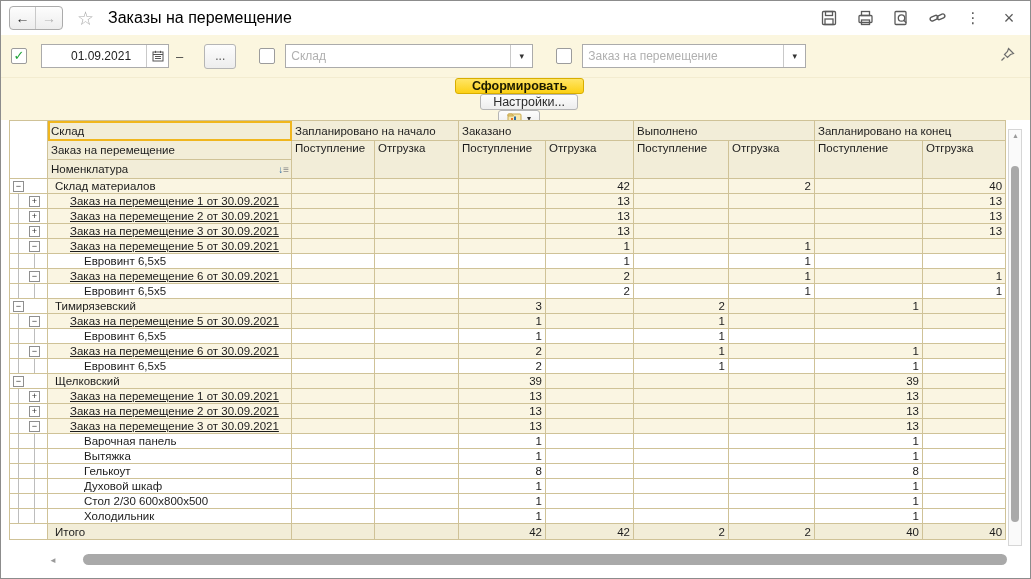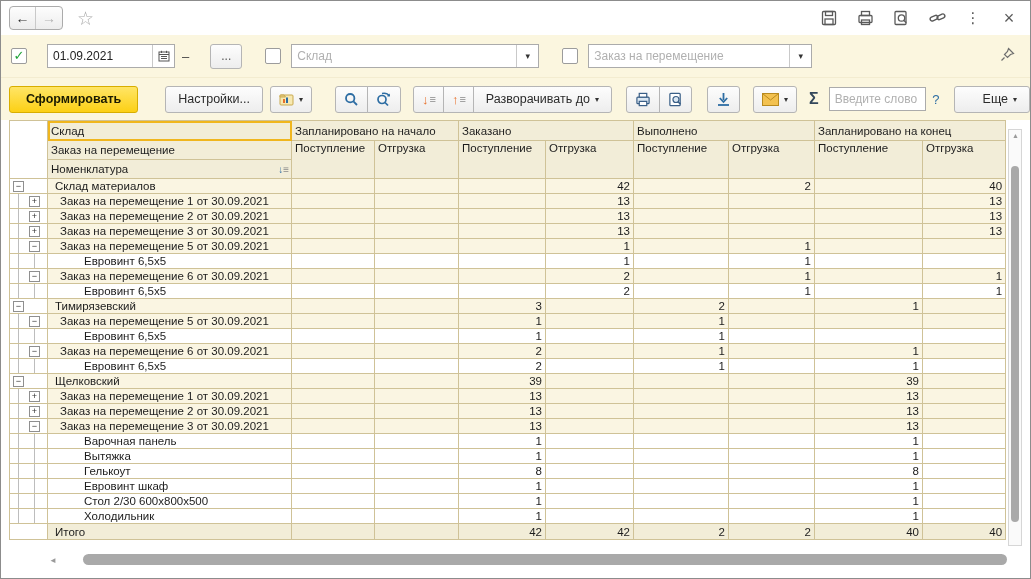--- a/index.html
+++ b/index.html
@@ -23,21 +23,21 @@
   .tbi { width:18px; height:18px; display:flex; align-items:center; justify-content:center;
          color:#5a5a5a; cursor:pointer; }
   .tbi svg { display:block; }
   .dots { font-size:15px; color:#5a5a5a; letter-spacing:0; }
   .closex { font-size:18px; color:#5a5a5a; }
 
   
   .filterbar { position:absolute; top:34px; left:0; right:0; height:43px; background:#fbf6df;
                display:flex; align-items:center; border-bottom:1px solid #f3ecd0; }
   .toolbar   { position:absolute; top:77px; left:0; right:0; height:42px; background:#fbf6df;
-               display:flex; align-items:center; }
+               display:flex; align-items:center;flex-direction:column; }
 
   .cbx { width:16px; height:16px; background:#fff; border:1px solid #9c9c9c; border-radius:2px;
          display:inline-flex; align-items:center; justify-content:center; cursor:pointer; flex:none; }
   .cbx .mark { color:#1fa337; font-weight:bold; font-size:13px; line-height:1; margin-top:-2px; }
 
   .field { display:inline-flex; height:24px; border:1px solid #ababab; background:#fff;
            align-items:stretch; }
   .field input { border:none; outline:none; font:12px "Liberation Sans",sans-serif; color:#222;
                  padding:0 5px; width:100%; background:transparent; }
   .field input::placeholder { color:#b0b0b0; }
@@ -85,21 +85,21 @@
   .hnom { display:flex; justify-content:space-between; align-items:center; border:none !important;
           height:100%; }
   td.hnomwrap { padding:0 3px;margin-left:12px; }
   .sorticon { font-size:10px; color:#2d6da3; }
   .sorticon .lines { color:#8a8a8a; letter-spacing:-1px; }
   tr.grp td { background:#faf5e2; }
   tr.white td { background:#fff; }
   tr.total td { background:#f2edd8; height:16px; }
   td.num { text-align:right; }
   td.name.ind1 { padding-left:7px; }
-  td.name.ind2 { padding-left:12px; }
+  td.name.ind2 { padding-left:22px;text-decoration:underline; }
   td.name.ind3 { padding-left:36px; }
   .exp { position:absolute; top:2px; width:11px; height:11px; background:#fff;
          border:1px solid #8f8f8f; font-size:9px; line-height:9px; text-align:center;
          color:#333; cursor:pointer; }
   td.gut.l1::before { content:""; position:absolute; left:8px; top:0; bottom:0;
                       width:1px; background:#bdbdbd; }
   td.gut.l2::after  { content:""; position:absolute; left:24px; top:0; bottom:0;
                       width:1px; background:#bdbdbd; }
 
   
@@ -117,20 +117,21 @@
 <body>
 
 <div class="window">
 
   <div class="titlebar">
     <div class="navgroup">
       <div class="navbtn back">←</div>
       <div class="navbtn fwd">→</div>
     </div>
     <div class="star">☆</div>
+    <div class="pagetitle">Заказы на перемещение</div>
     <div class="tb-icons">
       <div class="tbi">
         <svg width="16" height="16" viewBox="0 0 16 16" fill="none" stroke="#5a5a5a" stroke-width="1.3">
           <rect x="1.5" y="1.5" width="13" height="13" rx="1"></rect>
           <rect x="4.5" y="1.5" width="7" height="4"></rect>
           <rect x="4" y="9" width="8" height="5.5"></rect>
         </svg>
       </div>
       <div class="tbi">
         <svg width="17" height="16" viewBox="0 0 17 16" fill="none" stroke="#5a5a5a" stroke-width="1.3">
@@ -154,21 +155,21 @@
       </div>
       <div class="tbi dots">⋮</div>
       <div class="tbi closex">×</div>
     </div>
   </div>
 
   <div class="filterbar">
     <span class="cbx" style="margin-left:10px;">
       <span class="mark">✓</span>
     </span>
-    <span class="field" style="width:128px; margin-left:20px;">
+    <span class="field" style="width:128px; margin-left:14px;padding-left:24px;">
       <input value="01.09.2021" style="">
       <span class="fbtn">
         <svg width="12" height="12" viewBox="0 0 12 12" fill="none" stroke="#555" stroke-width="1">
           <rect x="1" y="2" width="10" height="9"></rect>
             <line x1="1" y1="4.5" x2="11" y2="4.5"></line>
           <line x1="3.5" y1="0.8" x2="3.5" y2="3"></line>
             <line x1="8.5" y1="0.8" x2="8.5" y2="3"></line>
           <line x1="3" y1="6.5" x2="9" y2="6.5"></line>
             <line x1="3" y1="8.5" x2="9" y2="8.5"></line>
         </svg>
@@ -586,21 +587,21 @@
             <td class="num"></td>
             <td class="num">8</td>
             <td class="num"></td>
             <td class="num"></td>
             <td class="num"></td>
             <td class="num">8</td>
             <td class="num"></td>
           </tr>
           <tr class="r white">
             <td class="gut l1 l2"></td>
-            <td class="name ind3">Евровинт шкаф</td>
+            <td class="name ind3">Духовой шкаф</td>
             <td class="num"></td>
             <td class="num"></td>
             <td class="num">1</td>
             <td class="num"></td>
             <td class="num"></td>
             <td class="num"></td>
             <td class="num">1</td>
             <td class="num"></td>
           </tr>
           <tr class="r white">

